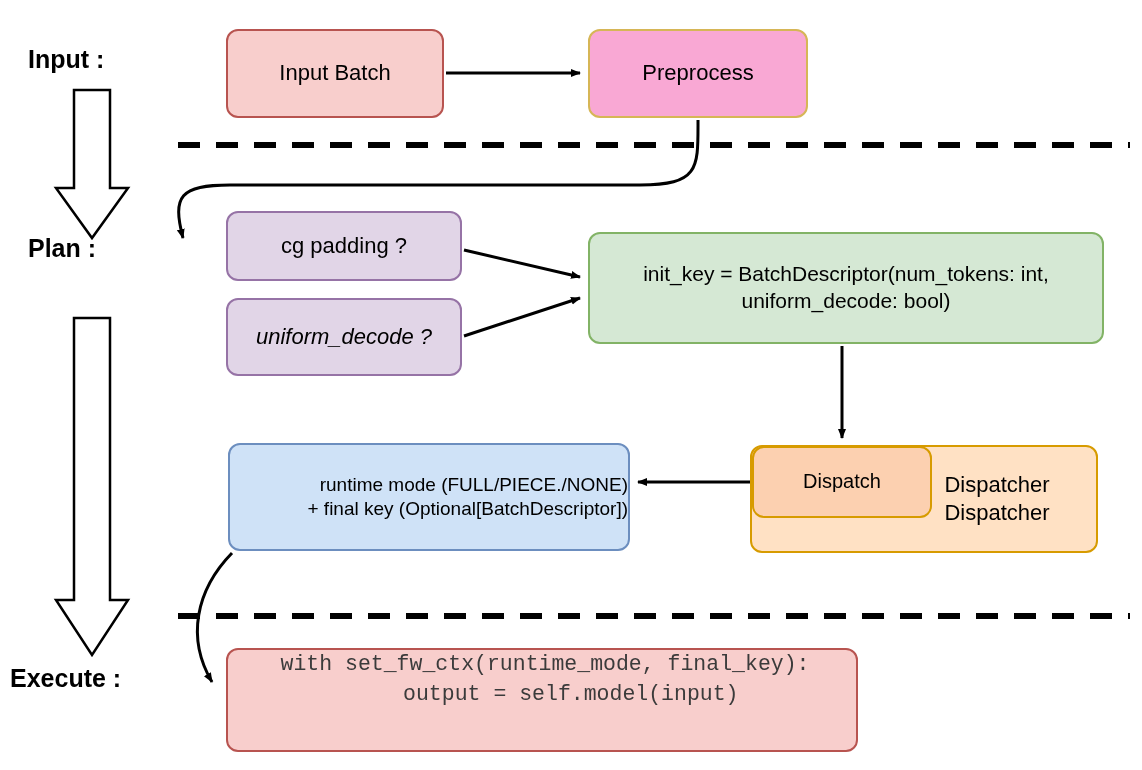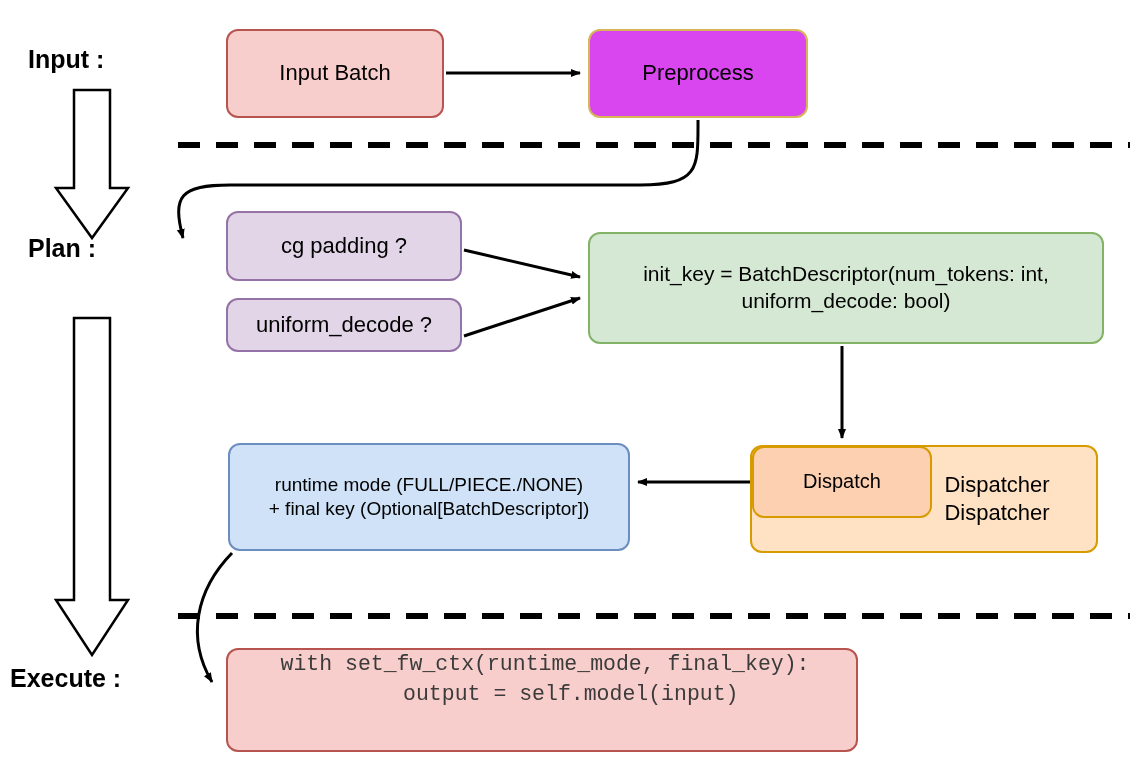--- a/index.html
+++ b/index.html
@@ -39,21 +39,21 @@
     border-width: 2px;
     font-family: "Liberation Sans", sans-serif;
     color: #000000;
     line-height: 1.28;
   }
   .node-pink {
     background: #f8cecc;
     border-color: #b85450;
   }
   .node-yellow {
-    background: #d946ef;
+    background: #f9a8d4;
     border-color: #d6b656;
   }
   .node-purple {
     background: #e1d5e7;
     border-color: #9673a6;
   }
   .node-green {
     background: #d5e8d4;
     border-color: #82b366;
   }
@@ -83,21 +83,21 @@
     line-height: 1.38;
     padding-left: 6px;
   }
   .node-label {
     display: block;
     width: 100%;
   }
   .fs-22 { font-size: 22px; justify-content: flex-end; }
   .fs-21 { font-size: 21px; }
   .fs-20 { font-size: 20px; }
-  .fs-19 { font-size: 19px; }
+  .fs-19 { font-size: 19px; text-align: right; }
   svg.overlay {
     position: absolute;
     left: 0;
     top: 0;
     width: 1142px;
     height: 770px;
     pointer-events: none;
   }
   .cud-text {
     padding-right: 16px;
@@ -119,21 +119,21 @@
   </div>
 
   <div class="node node-yellow fs-22" style="left:588px; top:29px; width:220px; height:89px;">
     <span class="node-label">Preprocess</span>
   </div>
 
   <div class="node node-purple fs-22" style="left:226px; top:211px; width:236px; height:70px;">
     <span class="node-label">cg padding ?</span>
   </div>
 
-  <div class="node node-purple fs-22" style="left:226px; top:298px; width:236px; height:54px;">
+  <div class="node node-purple fs-22" style="left:226px; top:298px; width:236px; height:78px;font-style:italic;">
     <span class="node-label">uniform_decode ?</span>
   </div>
 
   <div class="node node-green fs-21" style="left:588px; top:232px; width:516px; height:112px; flex-direction:column;">
     <span class="node-label">init_key = BatchDescriptor(num_tokens: int,</span>
     <span class="node-label">uniform_decode: bool)</span>
   </div>
 
   <div class="node node-orange-outer fs-22" style="left:750px; top:445px; width:348px; height:108px; flex-direction:row;">
     <div class="cud-text">

